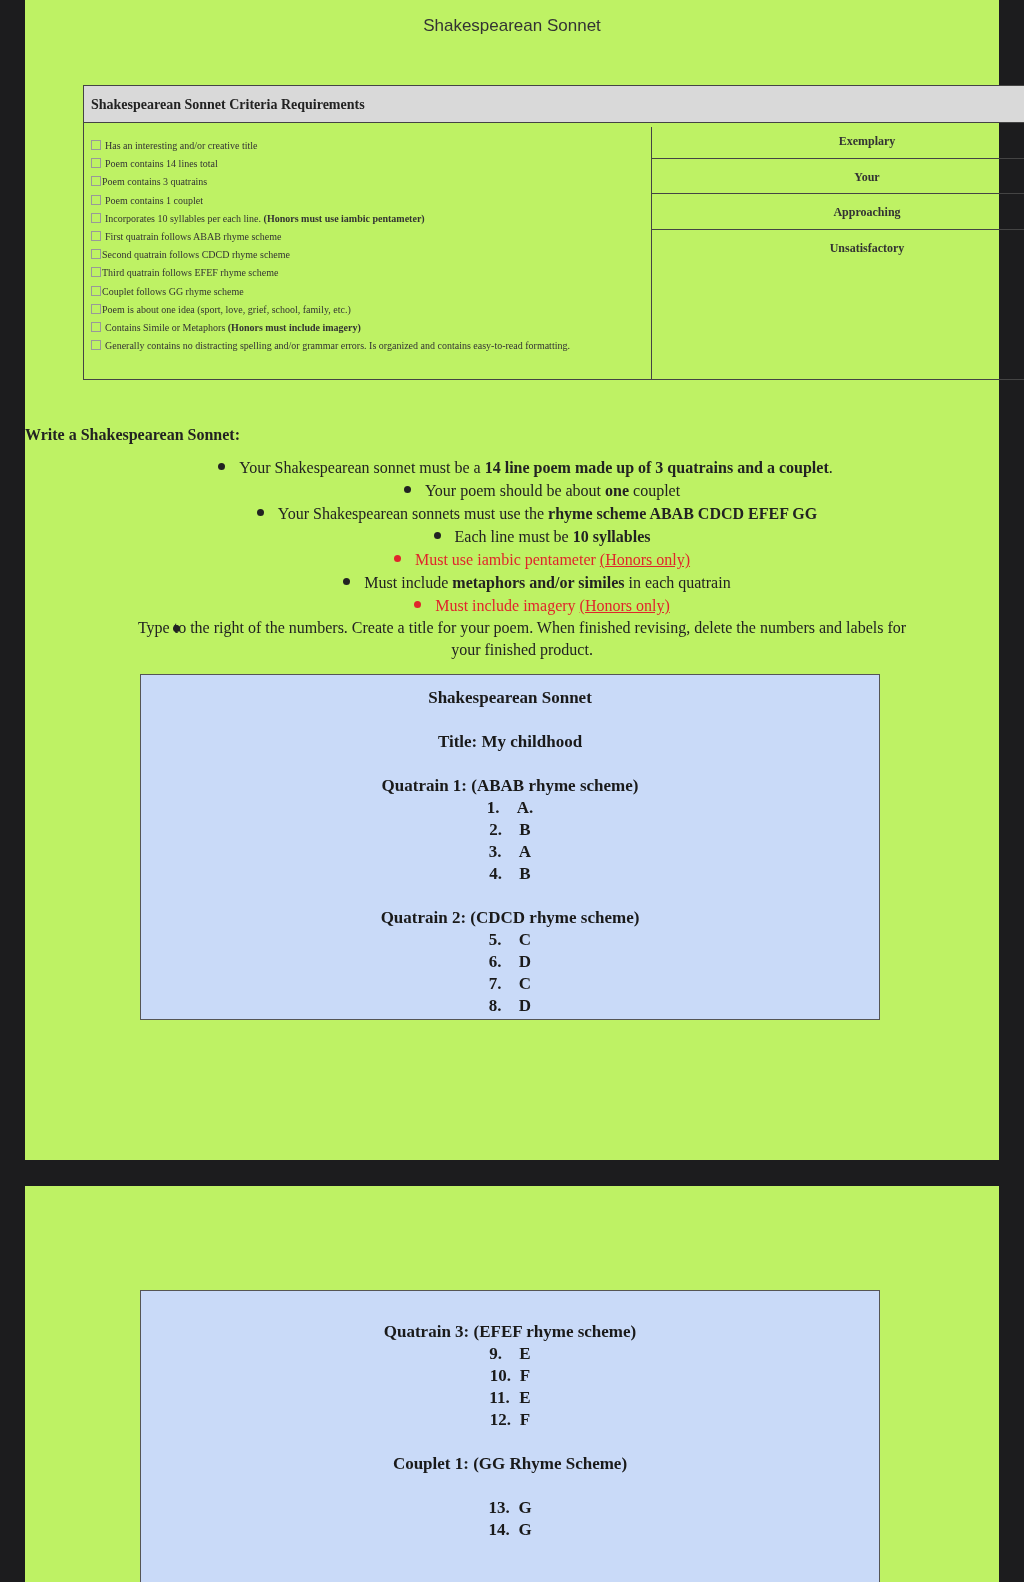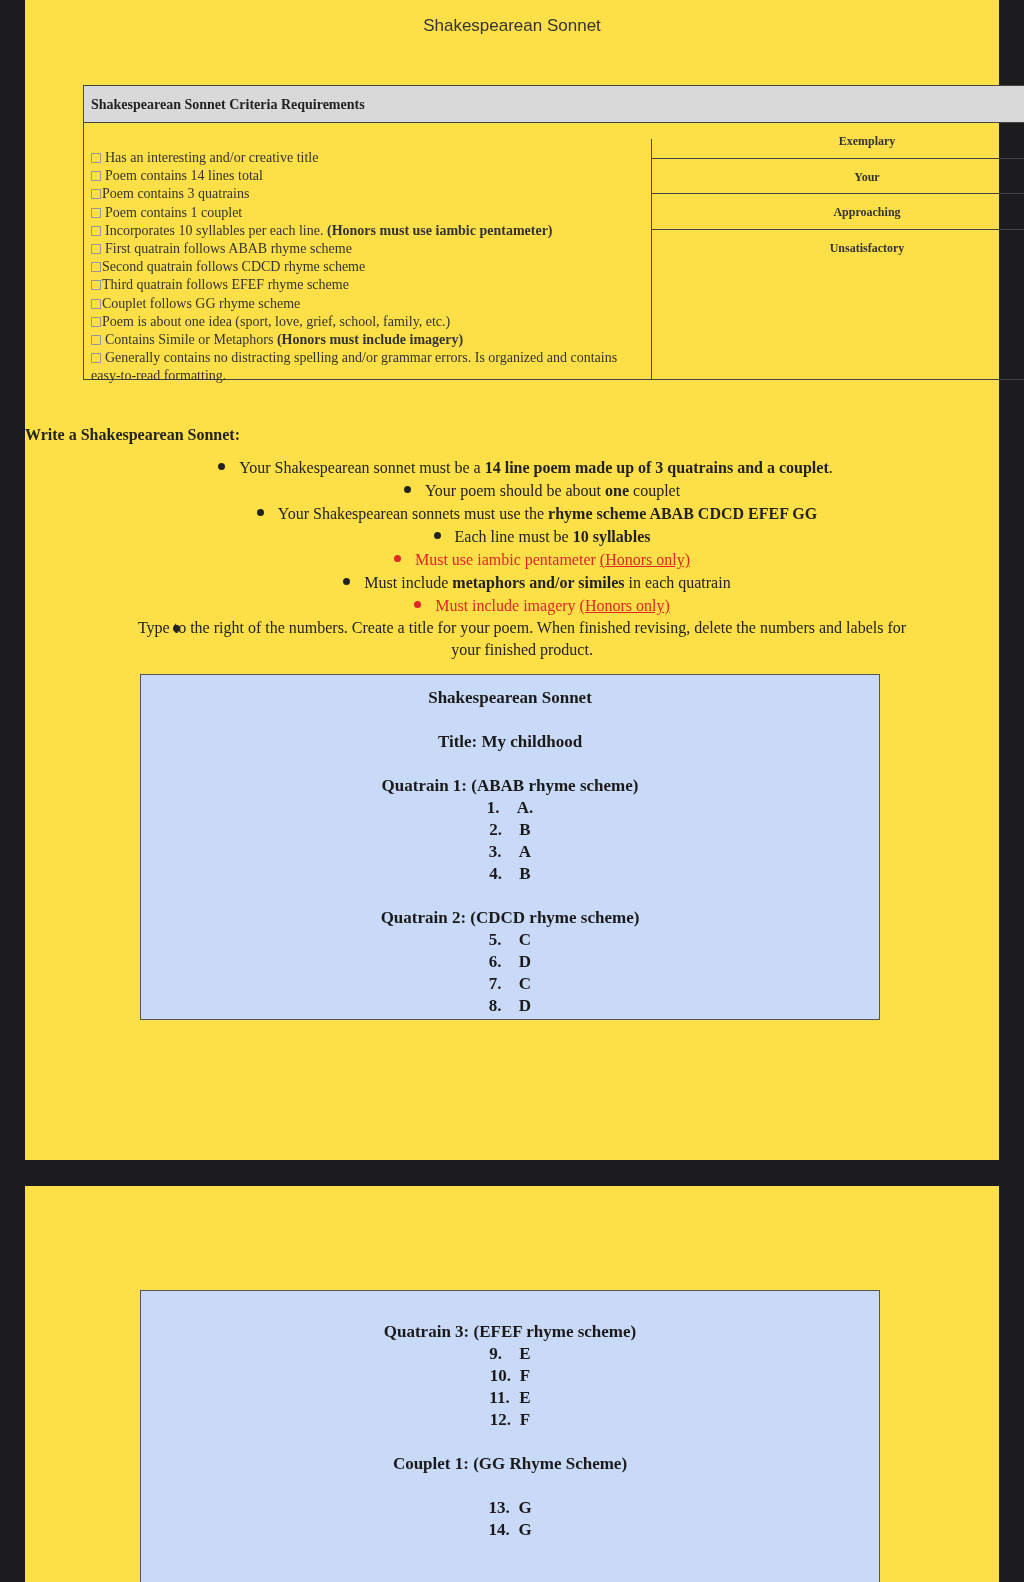--- a/index.html
+++ b/index.html
@@ -7,21 +7,21 @@
     body {
       background: #1c1c1e;
       position: relative;
       font-family: "Liberation Serif", serif;
       color: #222;
     }
     .page {
       position: absolute;
       left: 25px;
       width: 974px;
-      background: #fde047;
+      background: #bef264;
     }
     #page1 { top: 0; height: 1160px; }
     #page2 { top: 1186px; height: 420px; }
 
     .doc-title {
       position: absolute;
       top: 16px; left: 0; width: 974px;
       text-align: center;
       font-family: "Liberation Sans", sans-serif;
       font-size: 17px;
@@ -43,24 +43,24 @@
       font-size: 14px;
       padding: 11px 7px 0 7px;
       color: #222;
     }
     .rubric-body {
       position: absolute;
       top: 37px; left: 0; right: 0; bottom: 0;
     }
     .criteria {
       position: absolute;
-      left: 0; top: 16px; width: 568px; bottom: 0;
+      left: 0; top: 4px; width: 568px; bottom: 0;
       border-right: 1.5px solid #444;
       padding: 10px 7px 0 7px;
-      font-size: 14px;
+      font-size: 10px;
       line-height: 18.2px;
       color: #333;
     }
     .criteria .item { display: block; }
     .box {
       display: inline-block;
       width: 10px; height: 10px;
       border: 1px solid #999;
       margin-right: 4px;
       vertical-align: -1px;

